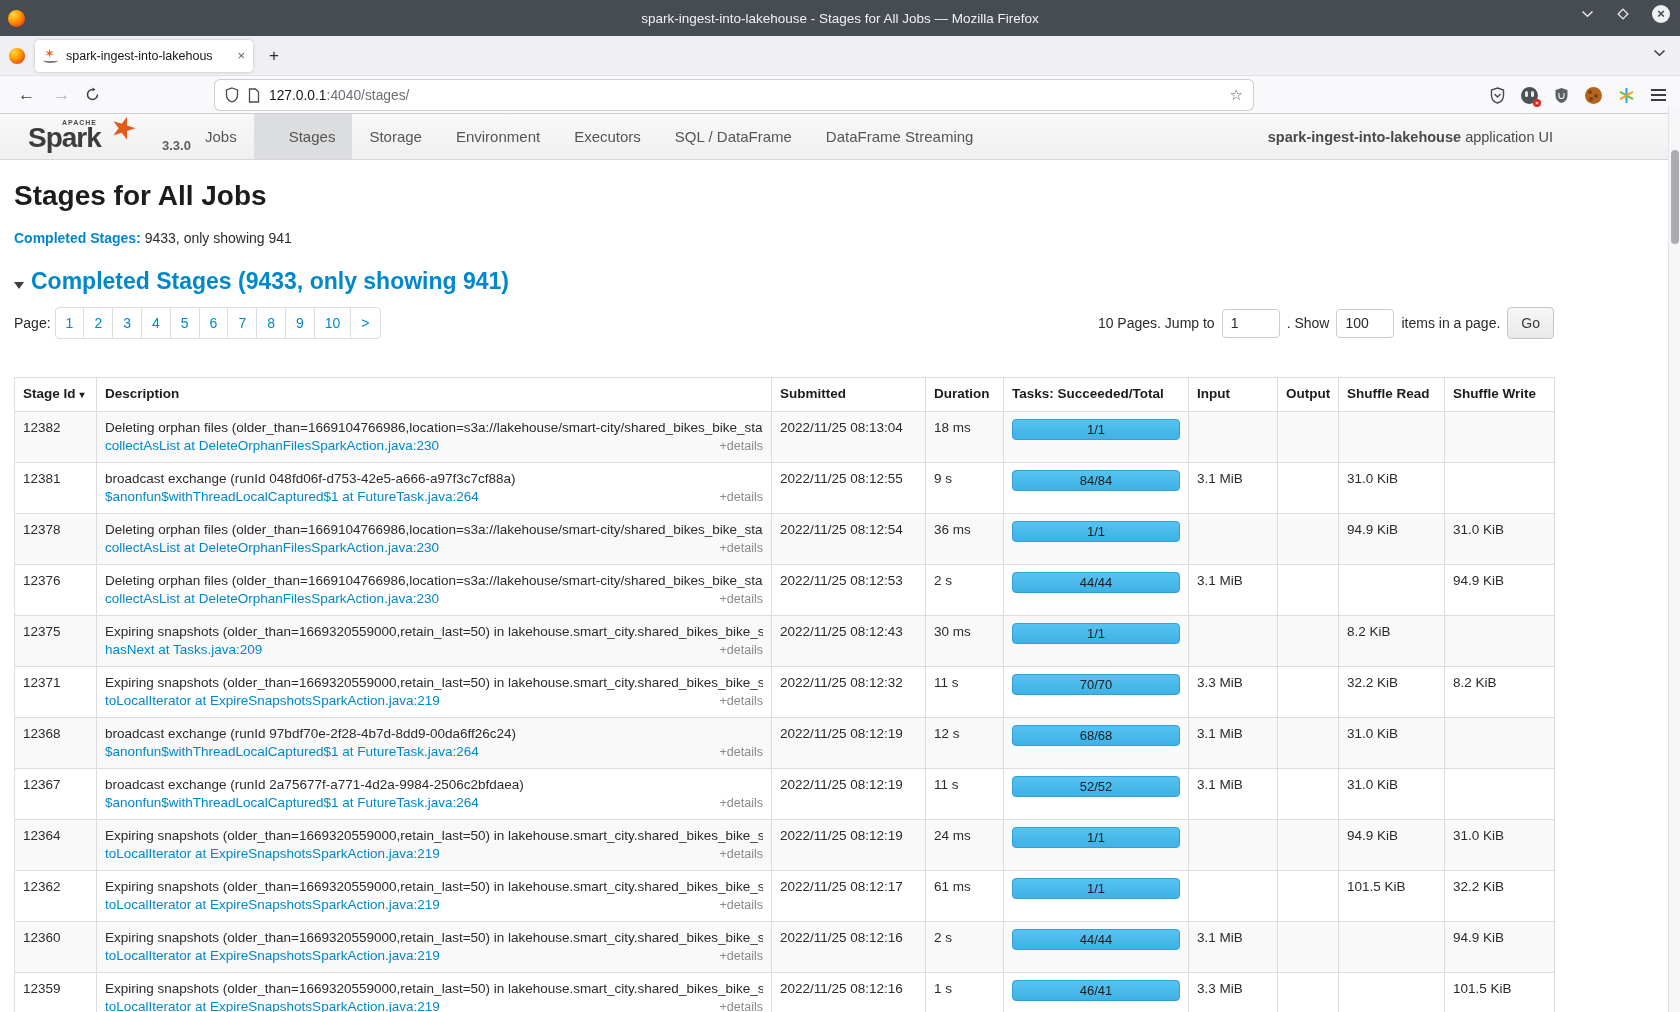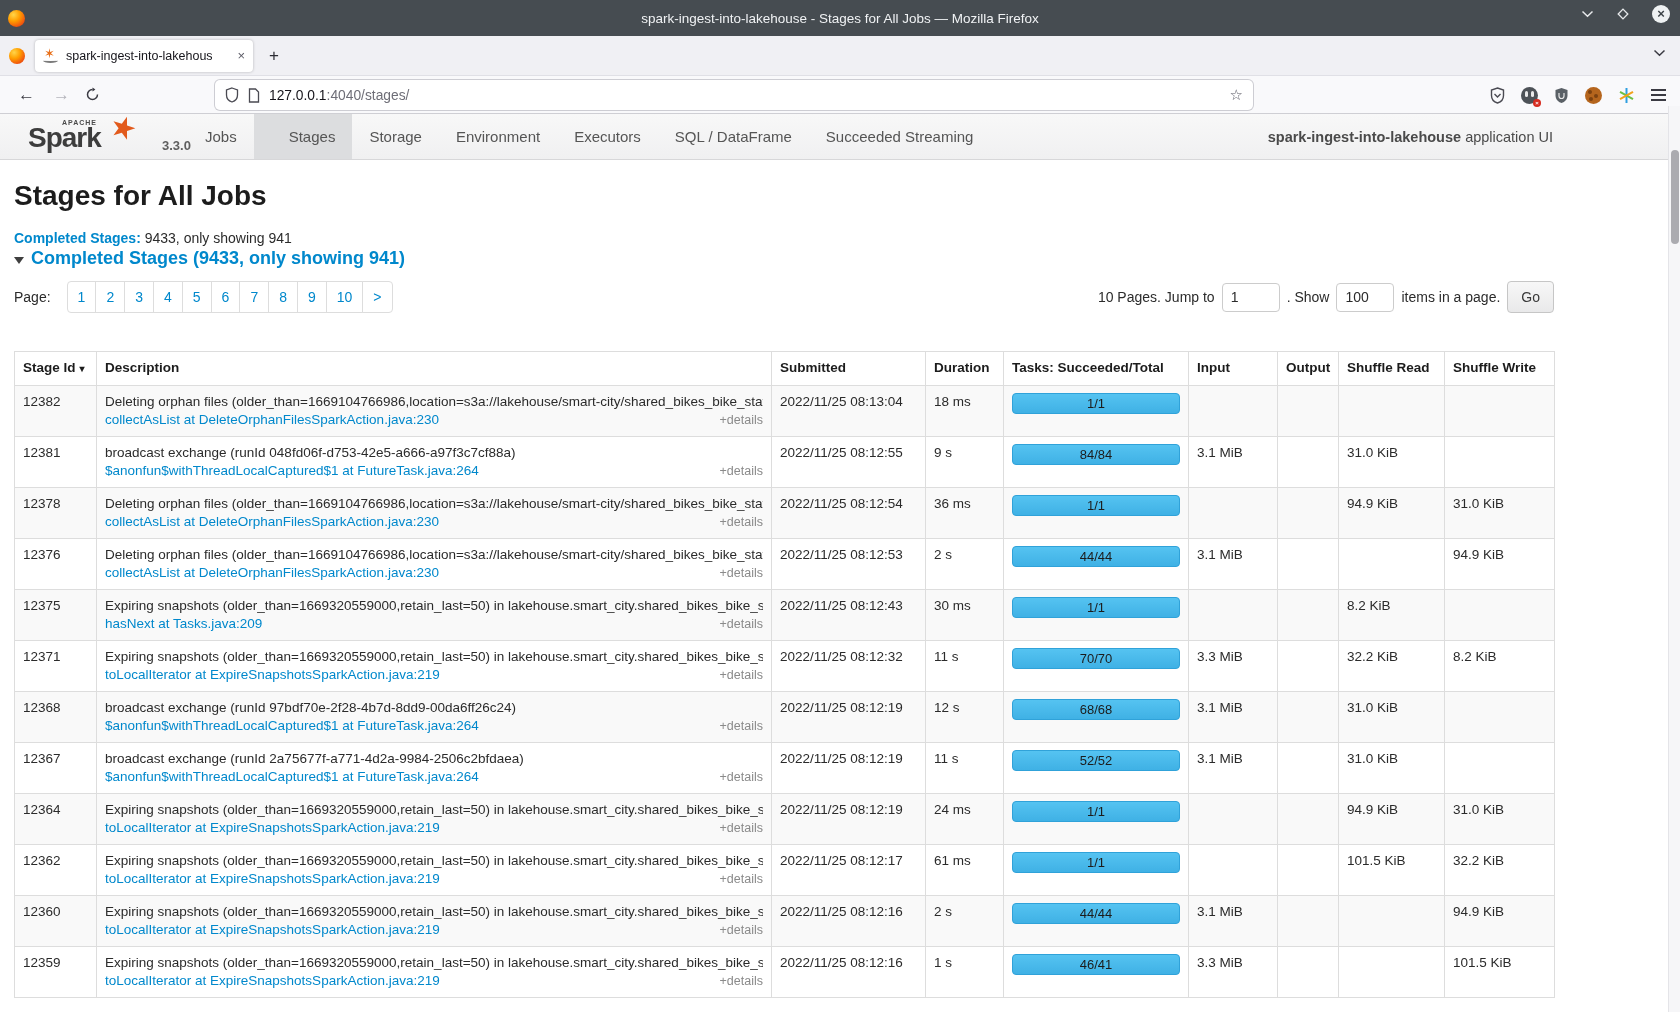--- a/index.html
+++ b/index.html
@@ -78,26 +78,26 @@
   .spark-link.active { background:#dcdddf;padding-left:35px; }
   .spark-appname { position:absolute; right:127px; top:0; line-height:46px;
     font-size:14.5px; color:#4a4a4a; }
   .spark-appname b { font-weight:bold; }
 
   
   .content { width:1554px; padding:0 0 0 14px; }
   h1.page-title { font-size:28px; font-weight:bold; color:#1c1c1c; margin:20px 0 16px; }
   .summary-line { font-size:14px; color:#2b2b2b; line-height:20px; }
   .summary-line a { color:#0088cc; font-weight:bold; text-decoration:none; }
-  .section-head { font-size:18px; font-weight:bold; color:#0088cc; cursor:pointer; }
+  .section-head { margin-top:20px; font-size:23px; font-weight:bold; color:#0088cc; cursor:pointer; }
   .collapse-arrow { display:inline-block; width:0; height:0; border-left:5px solid transparent;
     border-right:5px solid transparent; border-top:7px solid #3f3f3f; margin-right:7px; }
 
   .pager-row { margin-top:12px; display:flex; align-items:center; justify-content:space-between; }
-  .pager-left { display:flex; align-items:center; gap:16px; }
+  .pager-left { display:flex; align-items:center; gap:4px; }
   .pager-label { font-size:14px; color:#2b2b2b; }
   .page-list { list-style:none; display:flex; }
   .page-box { min-width:28px; height:32px; padding:0 10px; border:1px solid #ddd;
     margin-left:-1px; background:#fff; color:#0088cc; font-size:14px;
     display:flex; align-items:center; justify-content:center; cursor:pointer; }
   .page-box:first-child { border-radius:4px 0 0 4px; margin-left:0; }
   .page-box:last-child { border-radius:0 4px 4px 0; }
   .pager-right { display:flex; align-items:center; gap:7px; font-size:14px; color:#2b2b2b; }
   .pager-input { width:58px; height:29px; border:1px solid #ccc; border-radius:4px;
     padding:0 8px; font-size:14px; color:#2b2b2b; font-family:"Liberation Sans",sans-serif; }
@@ -229,21 +229,21 @@
     <span class="spark-star">★</span>
     <span class="spark-version">3.3.0</span>
   </div>
   <div class="spark-links">
     <a class="spark-link">Jobs</a>
     <a class="spark-link active">Stages</a>
     <a class="spark-link">Storage</a>
     <a class="spark-link">Environment</a>
     <a class="spark-link">Executors</a>
     <a class="spark-link">SQL / DataFrame</a>
-    <a class="spark-link">Succeeded Streaming</a>
+    <a class="spark-link">DataFrame Streaming</a>
   </div>
   <span class="spark-appname"><b>spark-ingest-into-lakehouse</b><span> application UI</span></span>
 </div>
 
 <div class="content">
   <h1 class="page-title">Stages for All Jobs</h1>
 
   <div class="summary-line">
     <a>Completed Stages:</a><span> 9433, only showing 941</span>
   </div>

